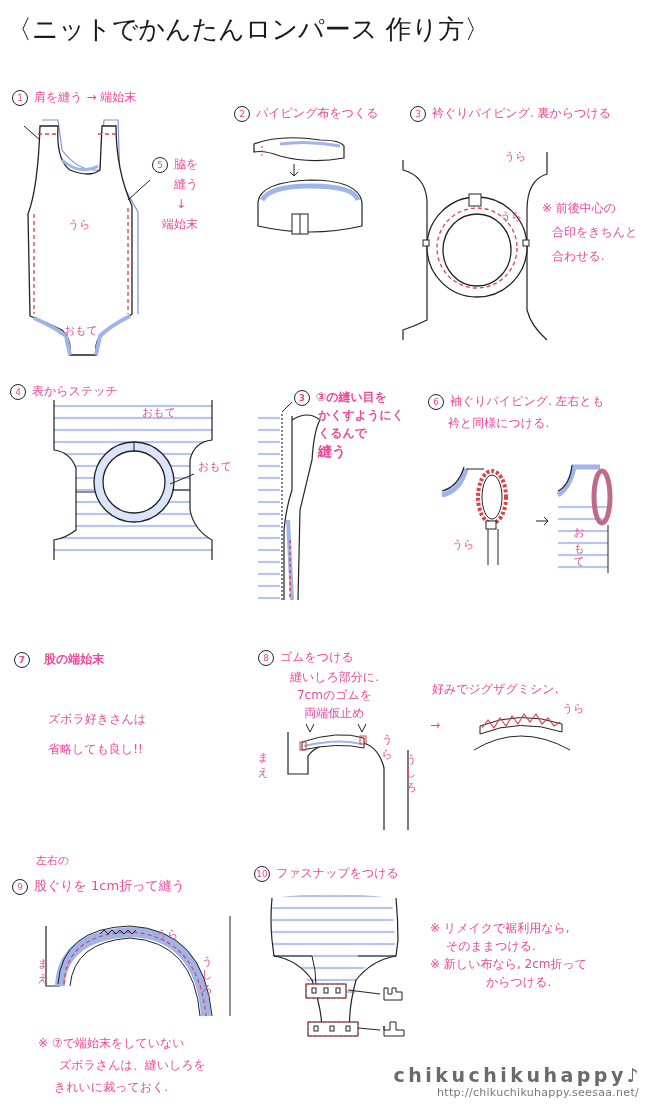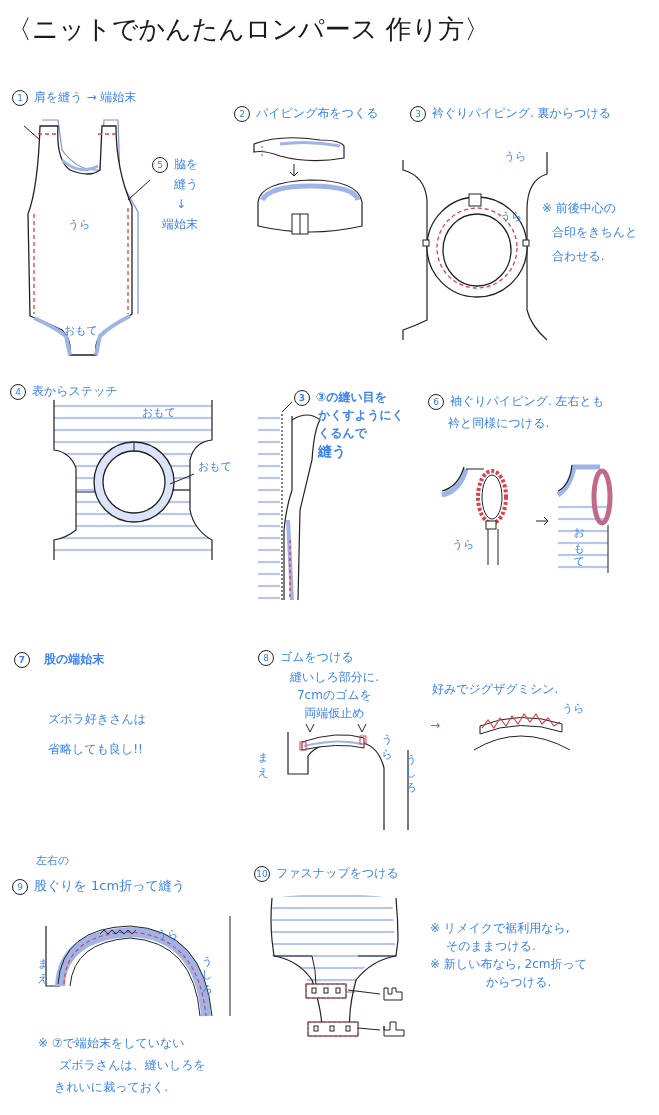--- a/index.html
+++ b/index.html
@@ -1,21 +1,21 @@
 <!DOCTYPE html>
 <html><head>
 <meta charset="utf-8">
 <style>
   html, body { margin:0; padding:0; background:#ffffff; }
   body { width:659px; height:1115px; position:relative; overflow:hidden;
          font-family:"DejaVu Sans", sans-serif; color:#222; }
   .abs { position:absolute; }
   .title { left:6px; top:12px; font-size:26px; letter-spacing:0px; color:#1a1a1a;
            font-family:"DejaVu Sans", sans-serif; white-space:nowrap;text-align:center; }
-  .hand { font-family:"DejaVu Sans", sans-serif; color:#3b82f6; font-size:12px; line-height:1.55; white-space:nowrap; }
+  .hand { font-family:"DejaVu Sans", sans-serif; color:#ec4899; font-size:12px; line-height:1.55; white-space:nowrap; }
   .step-num { display:inline-block; width:14px; height:14px; border:1.2px solid #222; border-radius:50%;
               font-size:9px; line-height:14px; text-align:center; margin-right:6px; vertical-align:middle; }
   .label-sm { font-size:11px; }
   .vert { writing-mode:vertical-rl; font-size:11px; letter-spacing:2px; }
   svg { position:absolute; overflow:visible; }
   .brand { right:20px; top:1064px; text-align:right; color:#666; }
   .brand-name { font-size:19px; font-weight:bold; letter-spacing:3.5px; font-family:"DejaVu Sans", sans-serif; color:#6a6a6a; }
   .brand-url { font-size:11px; color:#777; font-family:"DejaVu Sans", sans-serif; letter-spacing:0.3px; }
 </style>
 </head>
@@ -234,13 +234,15 @@
   <path d="M122 136 L122 146 L142 146 L142 140 L134 140 L134 132 L128 132 L128 140 L122 140 Z" stroke="#222" fill="#fff" stroke-width="1"></path>
 </svg>
 <div class="abs hand" style="left:430px; top:919px; line-height:18px;">
   <span>※ リメイクで裾利用なら,</span><br>
   <span style="margin-left:16px;">そのままつける.</span><br>
   <span>※ 新しい布なら, 2cm折って</span><br>
   <span style="margin-left:56px;">からつける.</span>
 </div>
 
 <div class="abs brand">
+  <div><span class="brand-name">chikuchikuhappy</span><span class="brand-name" style="letter-spacing:0;">♪</span></div>
+  <div class="brand-url">http://chikuchikuhappy.seesaa.net/</div>
 </div>
 
 </body></html>

